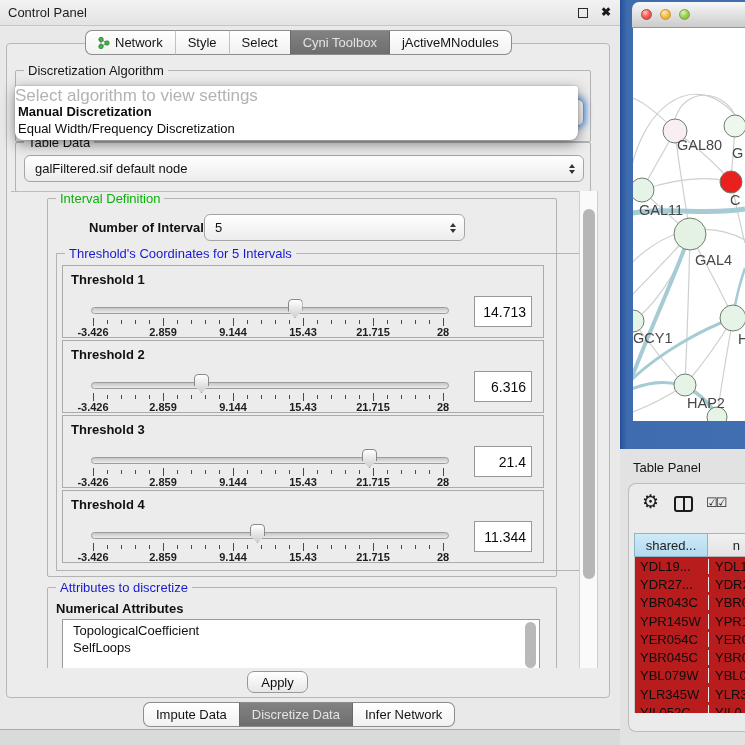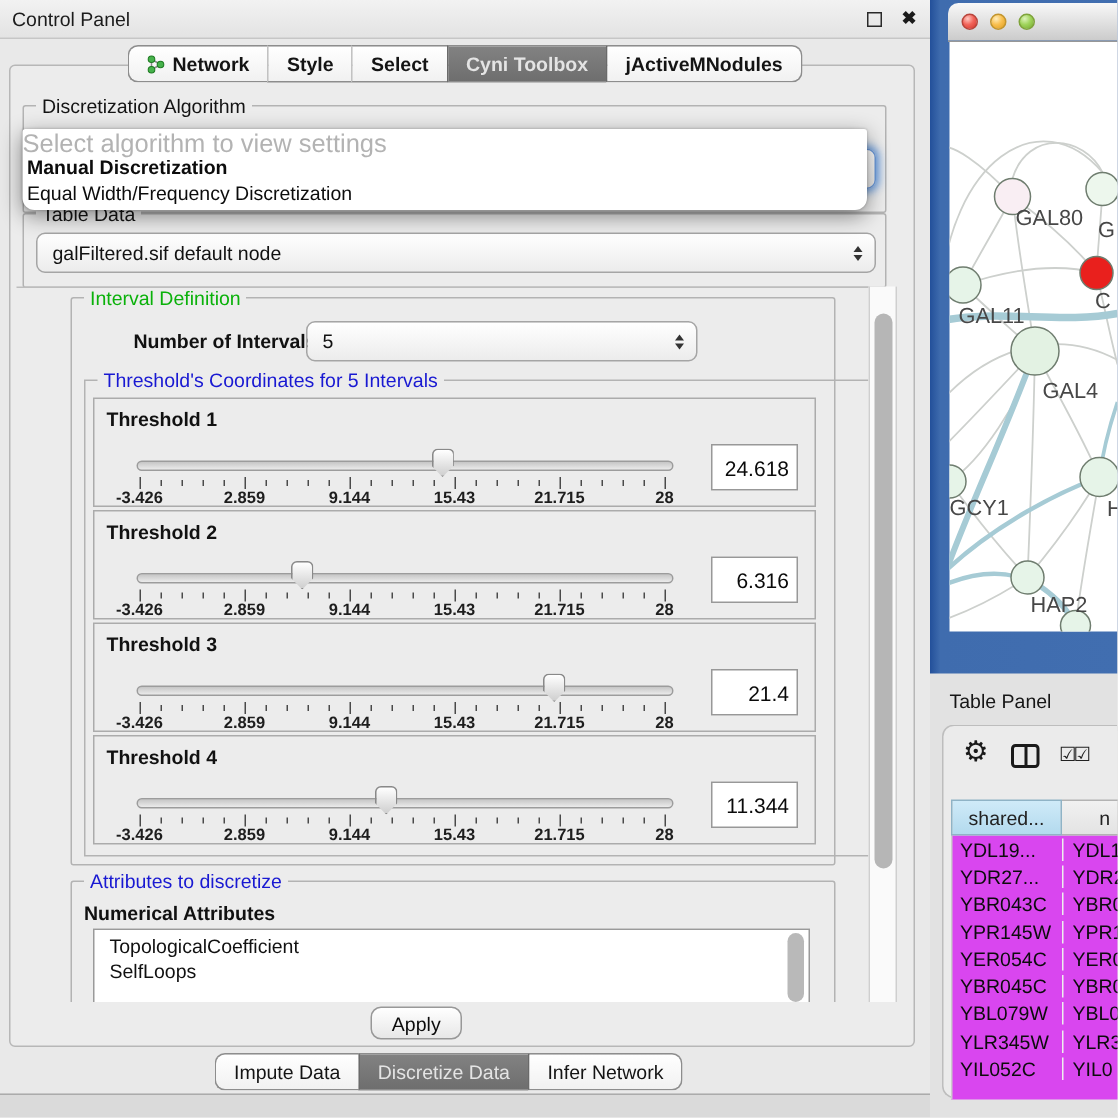--- a/index.html
+++ b/index.html
@@ -9,21 +9,21 @@
 
   
   #left-window { position:absolute; left:0; top:0; width:620px; height:745px; background:#e9e9e9; }
   #titlebar { position:absolute; left:0; top:0; width:620px; height:26px;
               background:linear-gradient(#f2f2f2,#e3e3e3); border-bottom:1px solid #c6c6c6; }
   #win-title { position:absolute; left:8px; top:5px; font-size:13px; color:#1c1c1c; }
   #float-btn { position:absolute; right:32px; top:8px; width:10px; height:10px; border:1.5px solid #2a2a2a; background:transparent; }
   #close-btn { position:absolute; right:9px; top:5px; font-size:12px; font-weight:bold; color:#1a1a1a; }
 
   .tabbar { position:absolute; display:flex; z-index:6; }
-  #main-tabs { top:30px; left:85px;font-weight:bold; }
+  #main-tabs { top:30px; left:85px; }
   #bottom-tabs { top:702px; left:143px; }
   .tab { font-size:13px; height:25px; line-height:23px; padding:0 12px;
          background:linear-gradient(#ffffff,#f1f1f1); color:#141414;
          border-top:1px solid #8d8d8d; border-bottom:1px solid #8d8d8d;
          display:flex; align-items:center; gap:5px; cursor:default; white-space:nowrap; }
   .tab:first-child { border-left:1px solid #8d8d8d; border-radius:7px 0 0 7px; }
   .tab:last-child  { border-right:1px solid #8d8d8d; border-radius:0 7px 7px 0; }
   .tab + .tab { border-left:1px solid #c2c2c2; }
   .tab.selected { background:linear-gradient(#828282,#6e6e6e); color:#e4e4e4; border-left:1px solid #6a6a6a; }
   .tab.selected + .tab { border-left:1px solid #6a6a6a; }
@@ -127,21 +127,21 @@
                        background:#1a1a1a; transform:translateX(-1px); }
   #tp-checks { position:absolute; left:77px; top:11px; font-size:13px; letter-spacing:-2px; color:#222; }
 
   #tp-table { position:absolute; left:5px; top:49px; width:112px; }
   #tp-headrow { display:flex; height:24px; }
   .tp-th { font-size:13px; color:#222; display:flex; align-items:center; height:24px; overflow:hidden; white-space:nowrap; }
   .tp-th.sel { width:74px; background:linear-gradient(#cfeaf8,#b3daee); border:1px solid #8fb3c6;
                justify-content:center; }
   .tp-th.plain { flex:1; background:linear-gradient(#f1f1f1,#e3e3e3); border:1px solid #b3b3b3; border-left:none;
                  justify-content:flex-end; padding-right:5px; }
-  #tp-rows { height:176px; background:#d946ef; overflow:hidden; border-left:1px solid #cccccc; }
+  #tp-rows { height:156px; background:#b91c1c; overflow:hidden; border-left:1px solid #cccccc; }
   .tp-row { display:flex; height:18.3px; align-items:center; font-size:13px; color:#0c0c0c; }
   .tp-c1 { width:74px; padding-left:5px; overflow:hidden; white-space:nowrap; border-right:1px solid #ededed; }
   .tp-c2 { flex:1; padding-left:6px; overflow:hidden; white-space:nowrap; }
 
   .net-tab-icon svg { display:block; }
 </style>
 </head>
 <body>
 
 <div id="app">
@@ -257,21 +257,21 @@
                     <i style="left: 380px; top: 0px; height: 8px;"></i>
                   </div>
                   <div class="t-ticklabels">
                     <span style="left: 30px;">-3.426</span>
                     <span style="left: 100px;">2.859</span>
                     <span style="left: 170px;">9.144</span>
                     <span style="left: 240px;">15.43</span>
                     <span style="left: 310px;">21.715</span>
                     <span style="left: 380px;">28</span>
                   </div>
-                  <div class="t-value">24.618</div>
+                  <div class="t-value">14.713</div>
                 </div>
                 <div class="thresh-box">
                   <div class="t-label">Threshold 2</div>
                   <div class="t-track"></div>
                   <div class="t-thumb" style="left: 130.999px;"></div>
                   <div class="t-ticks">
                     <i style="left: 30px; top: 0px; height: 8px;"></i>
                     <i style="left: 44px; top: 2px; height: 4px;"></i>
                     <i style="left: 58px; top: 2px; height: 4px;"></i>
                     <i style="left: 72px; top: 2px; height: 4px;"></i>

